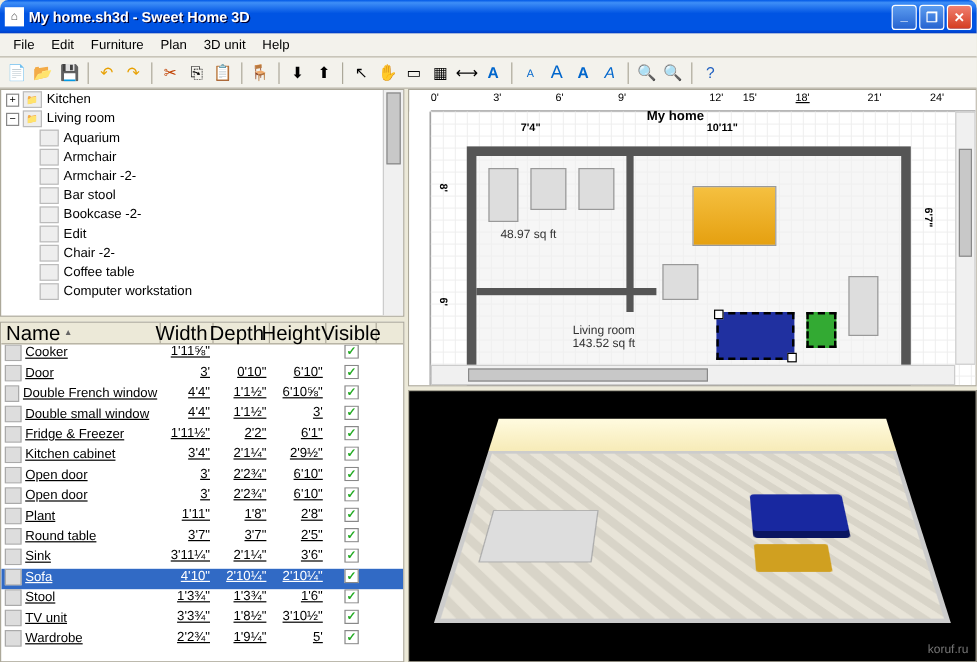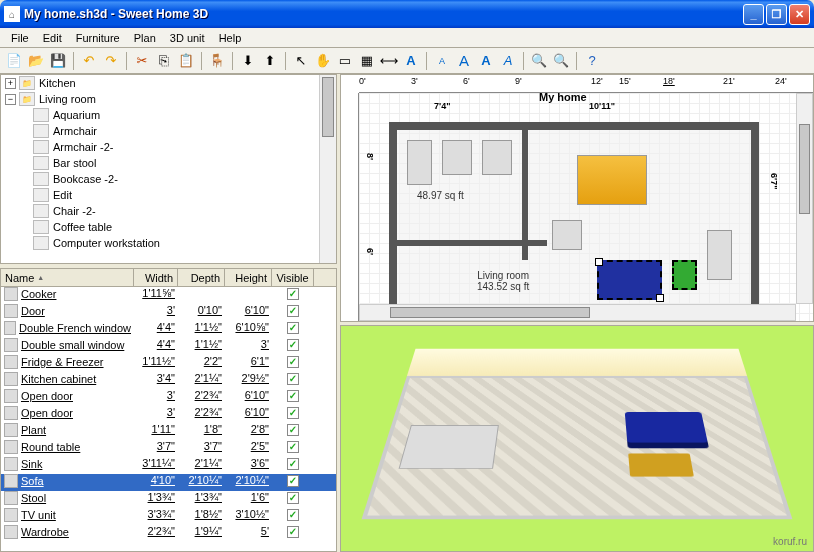--- a/index.html
+++ b/index.html
@@ -22,21 +22,21 @@
 .tree { flex: 0 0 190px; background: white; border: 1px solid #aca899; overflow: auto; position: relative; }
 .tree-item { display: flex; align-items: center; height: 16px; padding-left: 4px; white-space: nowrap; }
 .tree-item .toggle { width: 11px; height: 11px; border: 1px solid #888; display: flex; align-items: center; justify-content: center; font-size: 9px; line-height: 1; margin-right: 3px; background: white; }
 .tree-item .tspacer { width: 14px; }
 .tree-item .ticon { width: 16px; height: 14px; margin-right: 2px; background: #eee; border: 1px solid #bbb; font-size: 8px; display: flex; align-items: center; justify-content: center; }
 .tree-item.selected span.label { background: #316ac5; color: white; }
 .tree-item .label { padding: 0 2px; }
 .splitter-h { height: 4px; background: #ece9d8; cursor: ns-resize; }
 .table-wrap { flex: 1; background: white; border: 1px solid #aca899; overflow: hidden; display: flex; flex-direction: column; }
 .thead { display: flex; background: #ece9d8; border-bottom: 1px solid #aca899; height: 18px; }
-.th { border-right: 1px solid #aca899; padding: 2px 4px; font-size: 11px; display: flex; align-items: center; }
+.th { border-right: 1px solid #aca899; padding: 2px 4px; font-size: 17px; display: flex; align-items: center; }
 .th.sort::after { content: "▲"; font-size: 7px; margin-left: 3px; color: #666; }
 .th-name { width: 133px; }
 .th-w { width: 44px; justify-content: flex-end; }
 .th-d { width: 47px; justify-content: flex-end; }
 .th-h { width: 47px; justify-content: flex-end; }
 .th-v { width: 42px; justify-content: center; }
 .tbody { flex: 1; overflow-y: auto; overflow-x: hidden; }
 .tr { display: flex; height: 17px; align-items: flex-start; text-decoration: underline; }
 .tr.selected { background: #316ac5; color: white; }
 .td { padding: 0 3px; font-size: 11px; white-space: nowrap; overflow: hidden; }
@@ -56,21 +56,21 @@
 .innerwall2 { position: absolute; top: 110px; left: 0; width: 150px; height: 6px; background: #555; }
 .room-label { position: absolute; font-size: 10px; text-align: center; color: #333; }
 .furn { position: absolute; border: 1px solid #999; background: #ddd; }
 .bed { background: linear-gradient(#f5c040,#e5a010); }
 .sofa-plan { border: 2px dashed #000; background: #2030a0; }
 .sofa-plan.sel::before, .sofa-plan.sel::after { content: ""; position: absolute; width: 6px; height: 6px; background: white; border: 1px solid black; }
 .sofa-plan.sel::before { top: -4px; left: -4px; }
 .sofa-plan.sel::after { bottom: -4px; right: -4px; }
 .plant-plan { border: 2px dashed #000; background: #3a3; }
 .dim-label { position: absolute; font-size: 9px; font-weight: bold; }
-.view3d { flex: 1; background: #bef264; border: 1px solid #aca899; margin-top: 3px; position: relative; overflow: hidden; display: flex; align-items: center; justify-content: center; }
+.view3d { flex: 1; background: #000000; border: 1px solid #aca899; margin-top: 3px; position: relative; overflow: hidden; display: flex; align-items: center; justify-content: center; }
 .room3d { width: 380px; height: 200px; position: relative; transform: perspective(600px) rotateX(45deg); }
 .floor3d { position: absolute; inset: 0; background: repeating-linear-gradient(45deg, #e8e4d8, #e8e4d8 8px, #d8d4c8 8px, #d8d4c8 16px); border: 4px solid #ccc; }
 .wall3d-back { position: absolute; top: -50px; left: 0; right: 0; height: 60px; background: linear-gradient(#fffbe0,#f5e8b0); transform-origin: bottom; }
 .sofa3d { position: absolute; right: 60px; top: 60px; width: 80px; height: 45px; background: #1828a0; border-radius: 4px; box-shadow: 0 8px 0 #0a1560; }
 .table3d { position: absolute; right: 80px; top: 120px; width: 60px; height: 30px; background: #d0a020; border-radius: 2px; }
 .kitchen3d { position: absolute; left: 20px; top: 80px; width: 90px; height: 60px; background: #ddd; border: 1px solid #aaa; }
 .scrollbar { position: absolute; background: #f0f0f0; border: 1px solid #ccc; }
 .vsb { right: 0; top: 18px; bottom: 17px; width: 17px; }
 .hsb { bottom: 0; left: 18px; right: 17px; height: 17px; }
 .vsb-tree { position: absolute; right: 0; top: 0; bottom: 0; width: 17px; background: #f0f0f0; border-left: 1px solid #ccc; }

